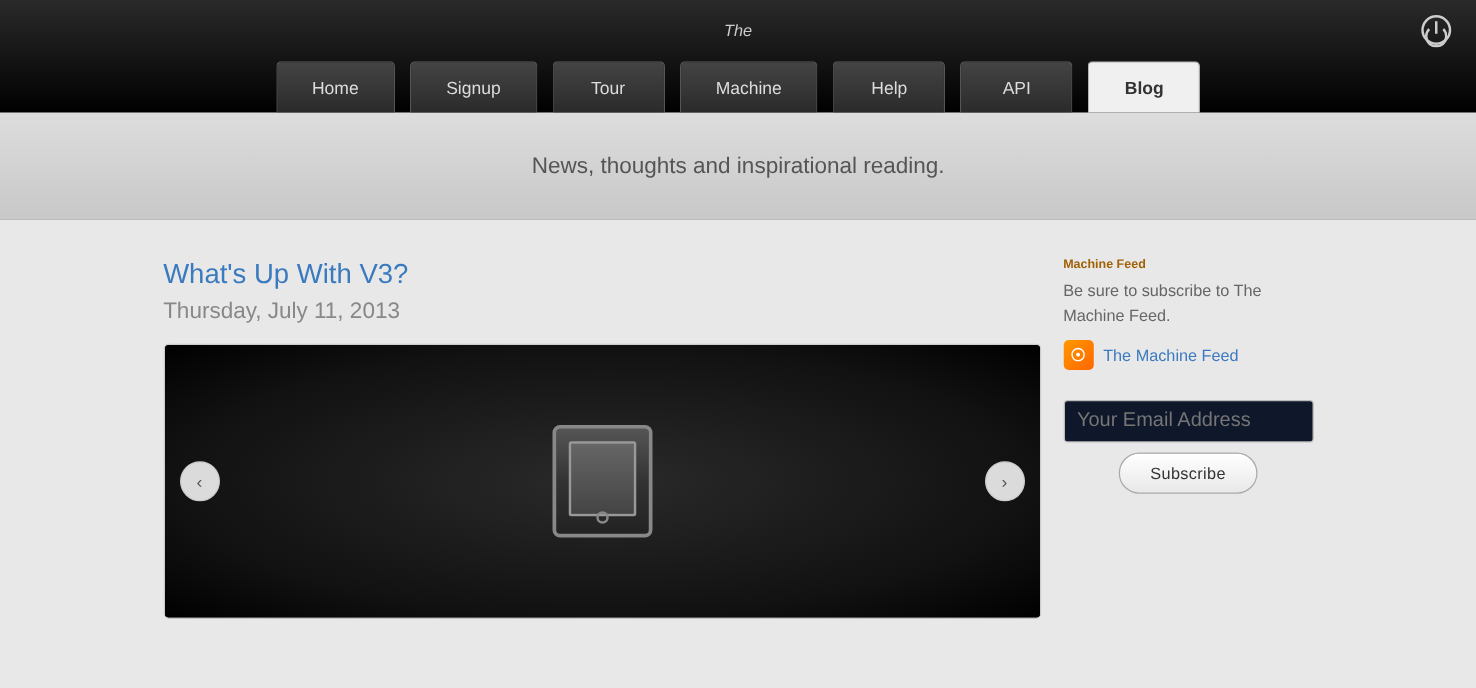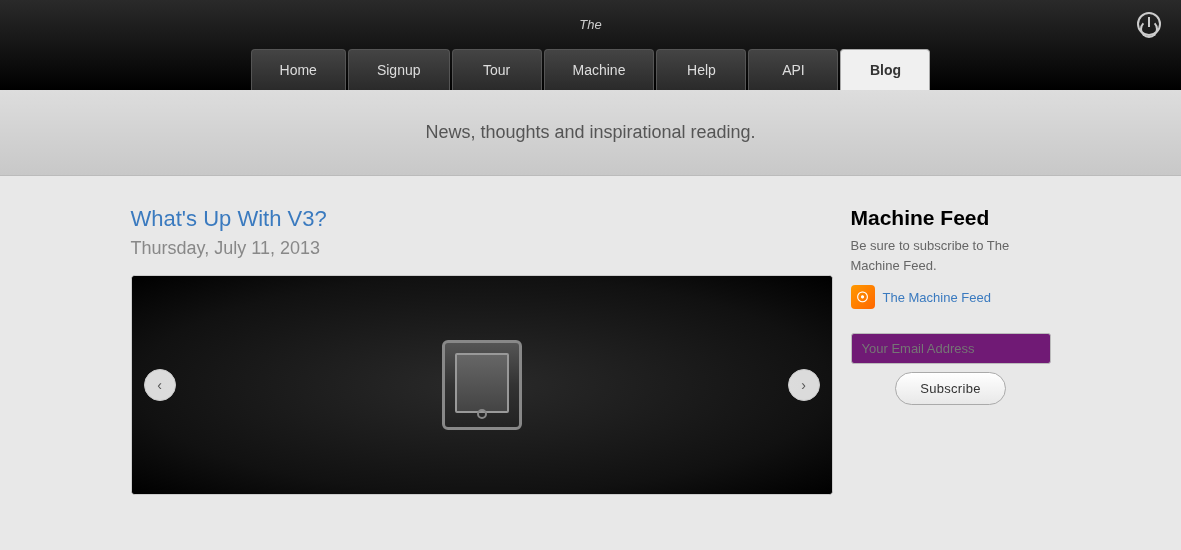--- a/index.html
+++ b/index.html
@@ -69,21 +69,21 @@
       font-weight: 300;
     }
     .logo-main .machine {
       font-weight: 400;
     }
 
     
     .nav {
       display: flex;
       justify-content: center;
-      gap: 2px;
+      gap: 12px;
       padding-bottom: 0;
     }
     .nav-item {
       background: linear-gradient(180deg, #444 0%, #2a2a2a 100%);
       border: 1px solid #555;
       border-bottom: none;
       color: #ddd;
       padding: 12px 28px;
       cursor: pointer;
       font-size: 14px;
@@ -208,23 +208,23 @@
 
     
     .sidebar {
       width: 200px;
       flex-shrink: 0;
     }
     .sidebar-section {
       margin-bottom: 24px;
     }
     .sidebar-heading {
-      font-size: 21px;
+      font-size: 10px;
       font-weight: bold;
-      color: #000000;
+      color: #a16207;
       margin-bottom: 6px;
     }
     .sidebar-text {
       font-size: 13px;
       color: #666;
       line-height: 1.5;
       margin-bottom: 10px;
     }
     .feed-link {
       display: flex;
@@ -248,24 +248,24 @@
       color: white;
       font-size: 14px;
       font-weight: bold;
     }
 
     .email-input {
       width: 100%;
       padding: 7px 10px;
       border: 1px solid #bbb;
       border-radius: 3px;
-      font-size: 13px;
+      font-size: 16px;
       color: #999;
       margin-bottom: 8px;
-      background: #701a75;
+      background: #0f172a;
     }
     .subscribe-btn {
       display: block;
       margin: 0 auto;
       padding: 8px 24px;
       background: linear-gradient(180deg, #fff 0%, #e8e8e8 100%);
       border: 1px solid #aaa;
       border-radius: 20px;
       font-size: 13px;
       color: #333;

